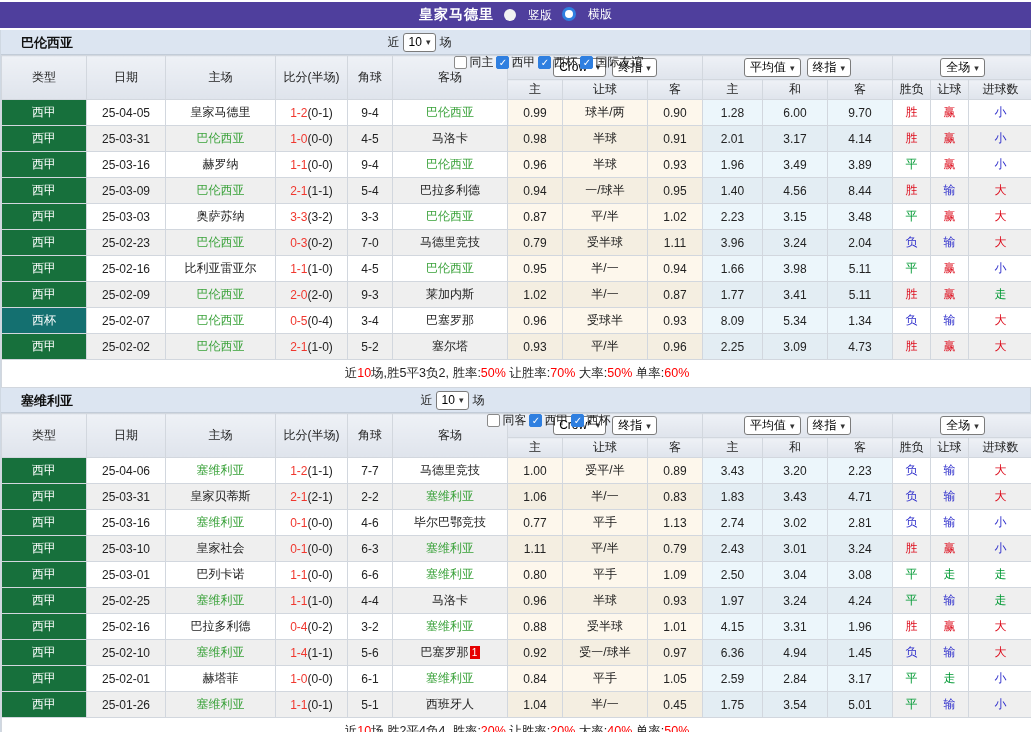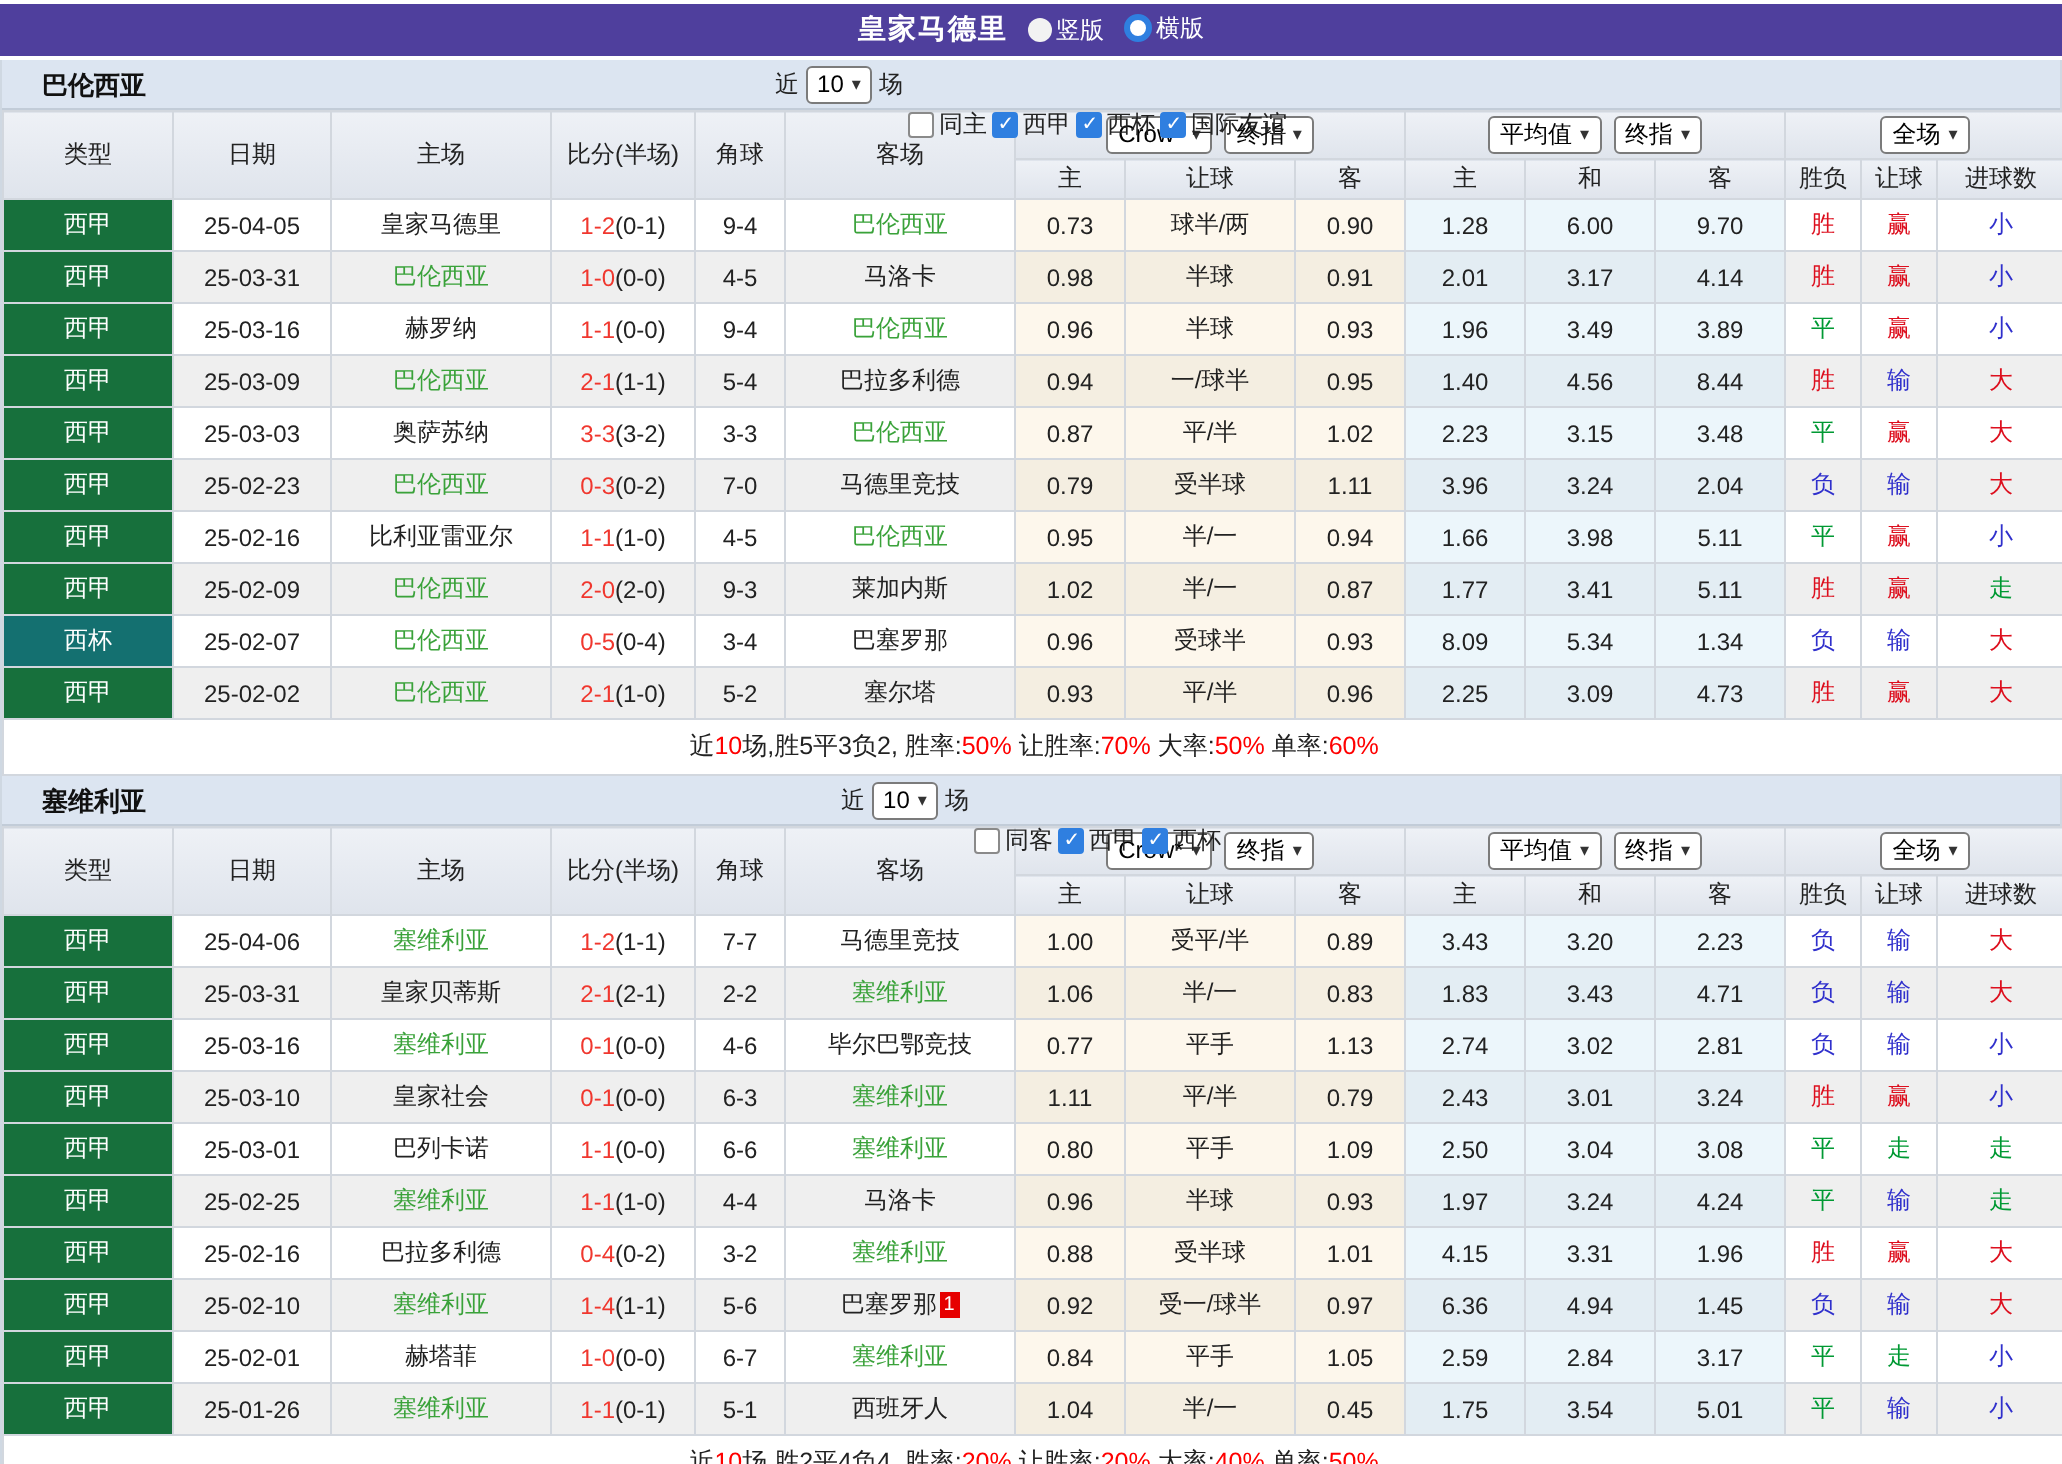--- a/index.html
+++ b/index.html
@@ -15,21 +15,21 @@
     margin-top: 2px;
     height: 26px;
     background: var(--topbar-bg, #4f3f9d);
     display: flex;
     align-items: center;
     justify-content: center;
     gap: 10px;
     color: #fff;
   }
   .topbar .tb-title { font-size: 14px; font-weight: bold; letter-spacing: 1px; }
-  .topbar label { display: inline-flex; align-items: center; gap: 2px; cursor: pointer; font-size: 12px; }
+  .topbar label { display: inline-flex; align-items: center; gap: 12px; cursor: pointer; font-size: 12px; }
   .radio {
     width: 12px; height: 12px; border-radius: 50%;
     background: #f2f2f2; display: inline-block; position: relative;
   }
   .radio.on {
     background: #fff; border: 3px solid #2f7fe0;
     width: 14px; height: 14px;
   }
   
   .wrap { border-left: 1px solid #cfd8e2; border-right: 1px solid #cfd8e2; margin-top: 2px; }
@@ -194,21 +194,21 @@
           </tr>
         </thead>
         <tbody>
           <tr>
             <td class="type ">西甲</td>
             <td>25-04-05</td>
             <td class="">皇家马德里</td>
             <td><span class="fs">1-2</span><span class="hs">(0-1)</span></td>
             <td>9-4</td>
             <td class="self">巴伦西亚</td>
-            <td class="c-crow">0.73</td>
+            <td class="c-crow">0.99</td>
             <td class="c-crow">球半/两</td>
             <td class="c-crow">0.90</td>
             <td class="c-avg">1.28</td>
             <td class="c-avg">6.00</td>
             <td class="c-avg">9.70</td>
             <td class="rr">胜</td>
             <td class="rr">赢</td>
             <td class="rb">小</td>
           </tr>
           <tr>
@@ -586,21 +586,21 @@
             <td class="c-avg">1.45</td>
             <td class="rb">负</td>
             <td class="rb">输</td>
             <td class="rr">大</td>
           </tr>
           <tr>
             <td class="type ">西甲</td>
             <td>25-02-01</td>
             <td class="">赫塔菲</td>
             <td><span class="fs">1-0</span><span class="hs">(0-0)</span></td>
-            <td>6-7</td>
+            <td>6-1</td>
             <td class="self">塞维利亚</td>
             <td class="c-crow">0.84</td>
             <td class="c-crow">平手</td>
             <td class="c-crow">1.05</td>
             <td class="c-avg">2.59</td>
             <td class="c-avg">2.84</td>
             <td class="c-avg">3.17</td>
             <td class="rg">平</td>
             <td class="rg">走</td>
             <td class="rb">小</td>

